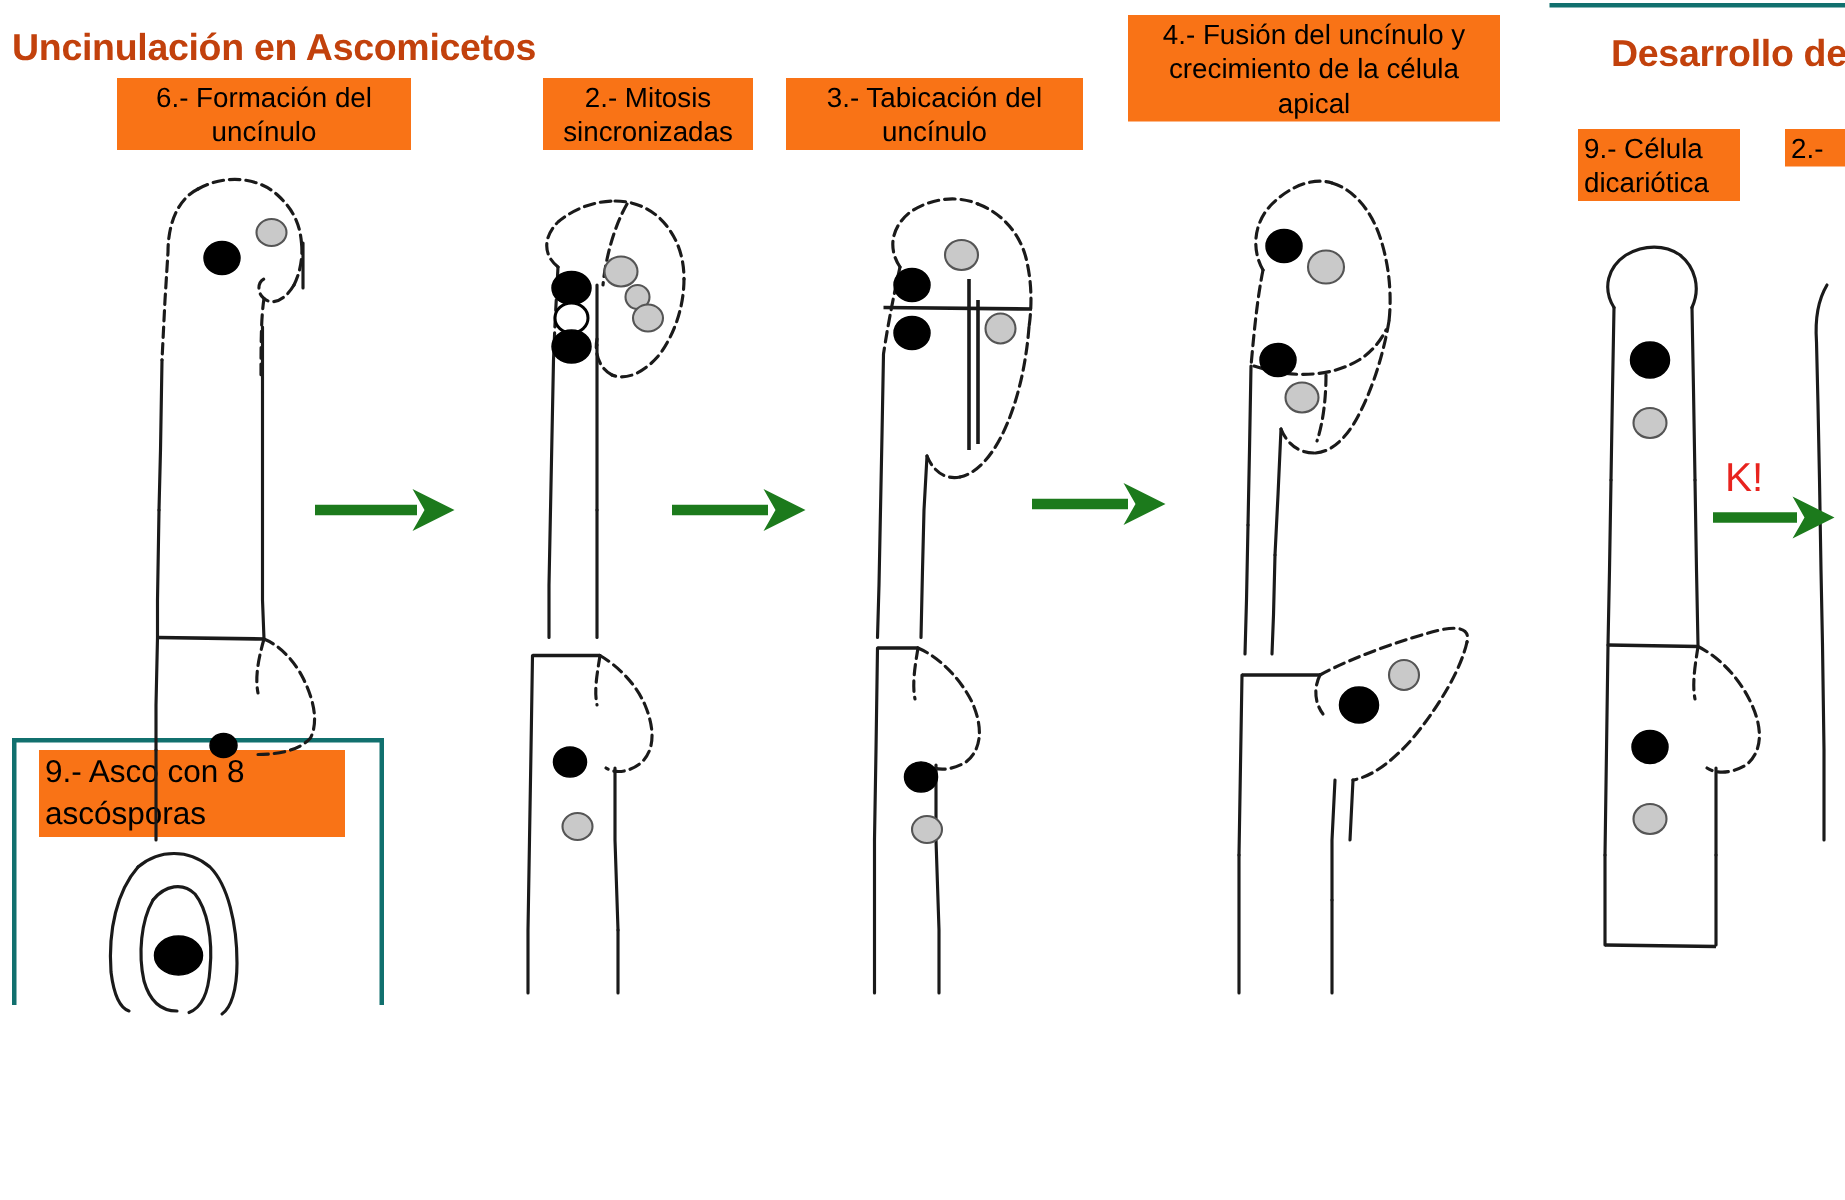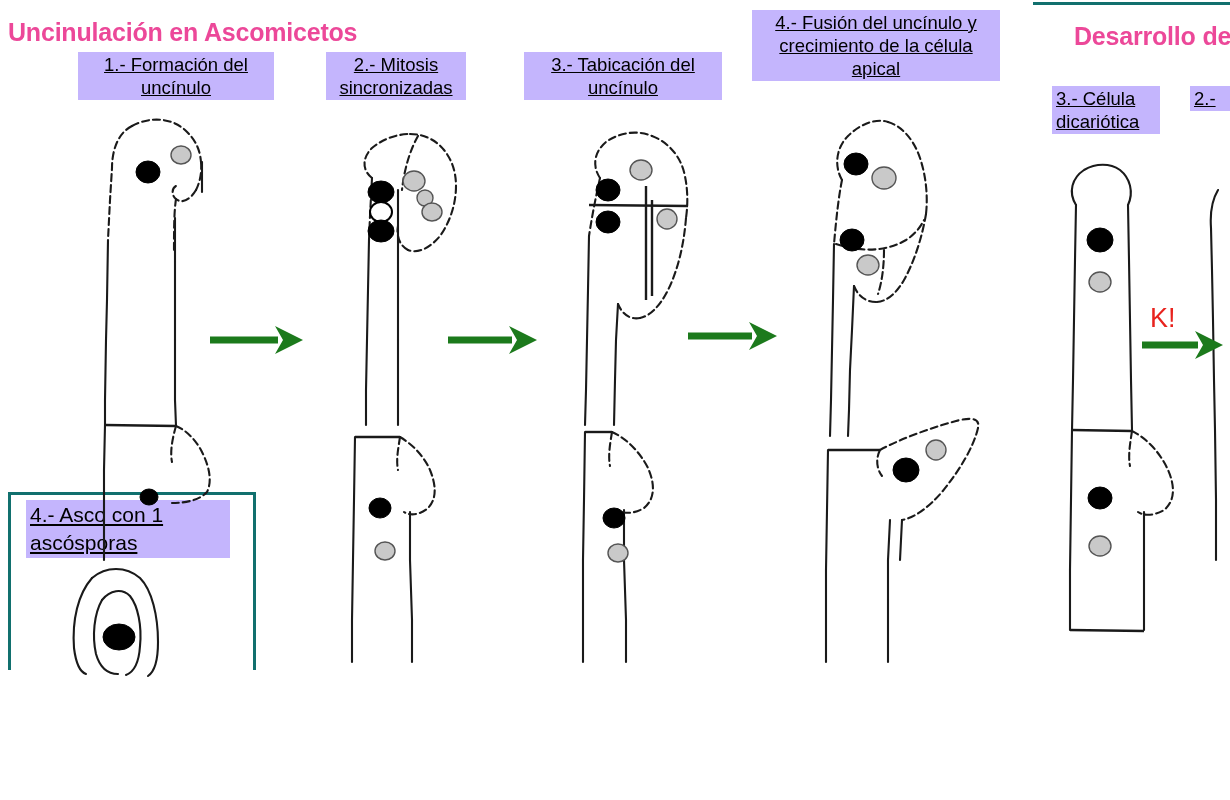--- a/index.html
+++ b/index.html
@@ -15,51 +15,50 @@
     overflow: hidden;
     font-family: "Liberation Sans", sans-serif;
     color: #000000;
   }
 
   
   .slide-title {
     position: absolute;
     font-size: 25px;
     font-weight: bold;
-    color: #ec4899;
+    color: #c2410c;
     letter-spacing: -0.2px;
     white-space: nowrap;
     line-height: 1.05;
   }
   #title-left  { left: 8px;   top: 2px; }
   #title-right { left: 1074px; top: 6px; }
 
   
   .teal-rule {
     position: absolute;
     background: #11706e;
   }
   #rule-right { left: 1033px; top: 2px; width: 197px; height: 3px; }
 
   
   .caption {
     position: absolute;
-    background: #c4b5fd;
+    background: #f97316;
     color: #000;
     font-size: 18.5px;
     line-height: 23px;
     text-align: center;
     padding: 1px 4px;
     box-sizing: border-box;
     white-space: pre-line;
-    text-decoration: underline;
   }
 
   #cap-1 { left: 78px;  top: 52px;  width: 196px; }
-  #cap-2 { left: 326px; top: 52px;  width: 140px; }
+  #cap-2 { left: 362px; top: 52px;  width: 140px; }
   #cap-3 { left: 524px; top: 52px;  width: 198px; }
   #cap-4 { left: 752px; top: 10px;  width: 248px; }
   #cap-r1 { left: 1052px; top: 86px; width: 108px; text-align: left; }
   #cap-r2 { left: 1190px; top: 86px; width: 60px;  text-align: left; }
 
   
   #cap-inset {
     left: 26px; top: 500px; width: 204px;
     font-size: 21px; line-height: 28px; text-align: left;
   }
@@ -103,40 +102,40 @@
 </style>
 </head>
 <body>
 
 <div class="teal-rule" id="rule-right"></div>
 
 <h1 class="slide-title" id="title-left">Uncinulación en Ascomicetos</h1>
 
 <h1 class="slide-title" id="title-right">Desarrollo de</h1>
 
-<div class="caption" id="cap-1">1.- Formación del
+<div class="caption" id="cap-1">6.- Formación del
 uncínulo</div>
 
 <div class="caption" id="cap-2">2.- Mitosis
 sincronizadas</div>
 
 <div class="caption" id="cap-3">3.- Tabicación del
 uncínulo</div>
 
 <div class="caption" id="cap-4">4.- Fusión del uncínulo y
 crecimiento de la célula
 apical</div>
 
-<div class="caption" id="cap-r1">3.- Célula
+<div class="caption" id="cap-r1">9.- Célula
 dicariótica</div>
 
 <div class="caption" id="cap-r2">2.-</div>
 
 <div id="inset-frame"></div>
-<div class="caption" id="cap-inset">4.- Asco con 1
+<div class="caption" id="cap-inset">9.- Asco con 8
 ascósporas</div>
 
 <div id="k-label">K!</div>
 
 <svg id="art" viewBox="0 0 1230 800">
 
   <g>
     <path class="hypha-dash" d="M132,126 C118,133 112,150 112,168 L110,200 L108,240"></path>
     <path class="hypha-dash" d="M132,126 C150,116 172,118 185,130 C196,140 200,150 201,162"></path>
     <path class="hypha-dash" d="M201,162 C202,172 200,182 196,190"></path>

